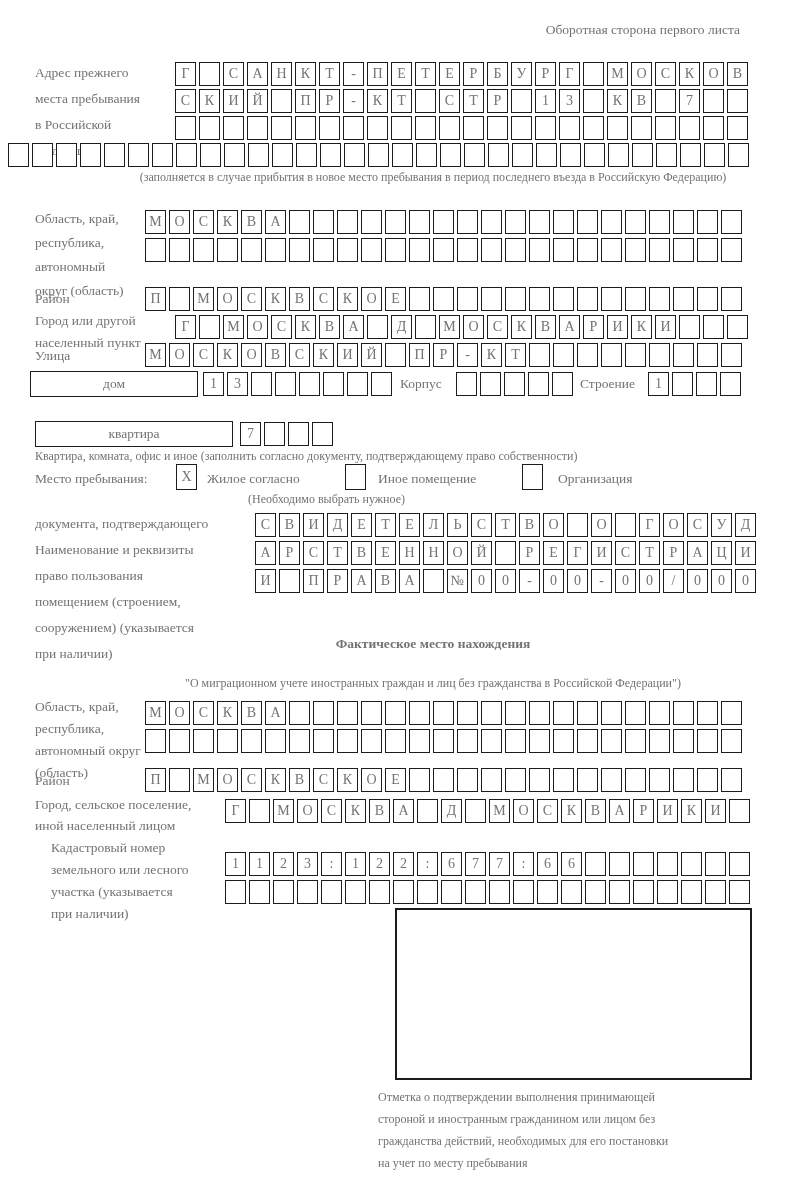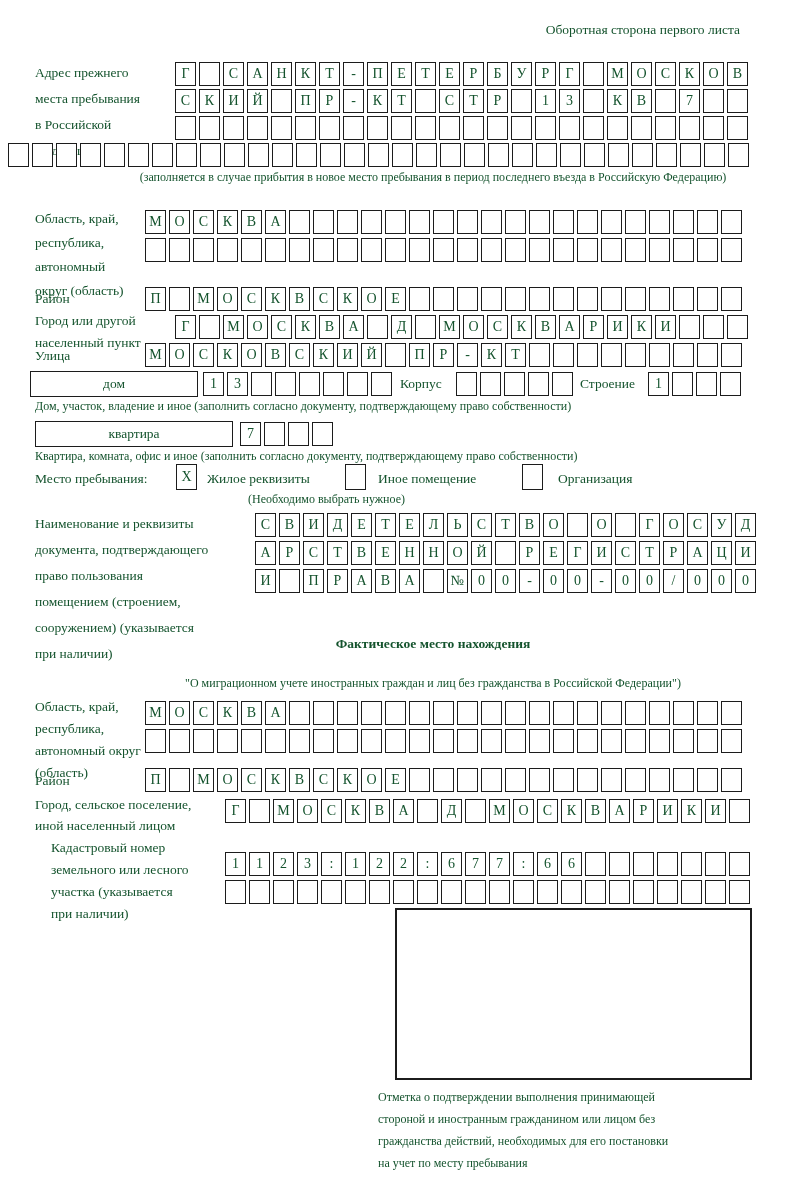--- a/index.html
+++ b/index.html
@@ -1,17 +1,17 @@
 <!DOCTYPE html>
 <html><head>
 <meta charset="utf-8">
 <style>
   html,body{margin:0;padding:0;background:#fff;}
   .page{position:relative;width:800px;height:1180px;background:#fff;overflow:hidden;
-        font-family:"Liberation Serif","DejaVu Serif",serif;color:#14532d;}
+        font-family:"Liberation Serif","DejaVu Serif",serif;color:#737373;}
   .abs{position:absolute;}
   .lbl{font-size:13.5px;line-height:24px;white-space:nowrap;}
   .cap{font-size:12px;white-space:nowrap;}
   .bold{font-weight:bold;}
   .center{text-align:center;padding-left:33px;}
   .cells{display:flex;gap:3px;}
   .cell{flex:none;width:21px;height:24px;box-sizing:border-box;border:1.7px solid #1c1c1c;
         display:flex;align-items:center;justify-content:center;
         font-size:14px;line-height:1;background:#fff;}
   .widebox{box-sizing:border-box;border:1.7px solid #1c1c1c;height:26px;
@@ -316,45 +316,44 @@
       <span class="cell"></span>
       <span class="cell"></span>
     </div>
   <div class="abs lbl" style="left:580px;top:372px;">Строение</div>
   <div class="abs cells" style="left:648px;top:372px;">
       <span class="cell">1</span>
       <span class="cell"></span>
       <span class="cell"></span>
       <span class="cell"></span>
     </div>
-  <div class="abs cap" style="left:35px;top:399px;">Дом, участок, владение и иное (заполнить согласно документу, подтверждающему право собственности)</div>
 
   <div class="abs widebox" style="left:35px;top:421px;width:198px;">квартира</div>
   <div class="abs cells" style="left:240px;top:422px;">
       <span class="cell">7</span>
       <span class="cell"></span>
       <span class="cell"></span>
       <span class="cell"></span>
     </div>
   <div class="abs cap" style="left:35px;top:449px;">Квартира, комната, офис и иное (заполнить согласно документу, подтверждающему право собственности)</div>
 
   <div class="abs lbl" style="left:35px;top:467px;">Место пребывания:</div>
   <div class="abs chk" style="left:176px;top:464px;">
     <span>X</span>
   </div>
-  <div class="abs lbl" style="left:207px;top:467px;">Жилое реквизиты</div>
+  <div class="abs lbl" style="left:207px;top:467px;">Жилое согласно</div>
   <div class="abs chk" style="left:345px;top:464px;"></div>
   <div class="abs lbl" style="left:378px;top:467px;">Иное помещение</div>
   <div class="abs chk" style="left:522px;top:464px;"></div>
   <div class="abs lbl" style="left:558px;top:467px;">Организация</div>
   <div class="abs cap" style="left:248px;top:492px;">(Необходимо выбрать нужное)</div>
 
   <div class="abs lbl" style="left:35px;top:511px;line-height:26px;">
+    <div>документа, подтверждающего</div>
     <div>Наименование и реквизиты</div>
-    <div>документа, подтверждающего</div>
     <div>право пользования</div>
     <div>помещением (строением,</div>
     <div>сооружением) (указывается</div>
     <div>при наличии)</div>
   </div>
   <div class="abs cells" style="left:255px;top:513px;">
       <span class="cell">С</span>
       <span class="cell">В</span>
       <span class="cell">И</span>
       <span class="cell">Д</span>

